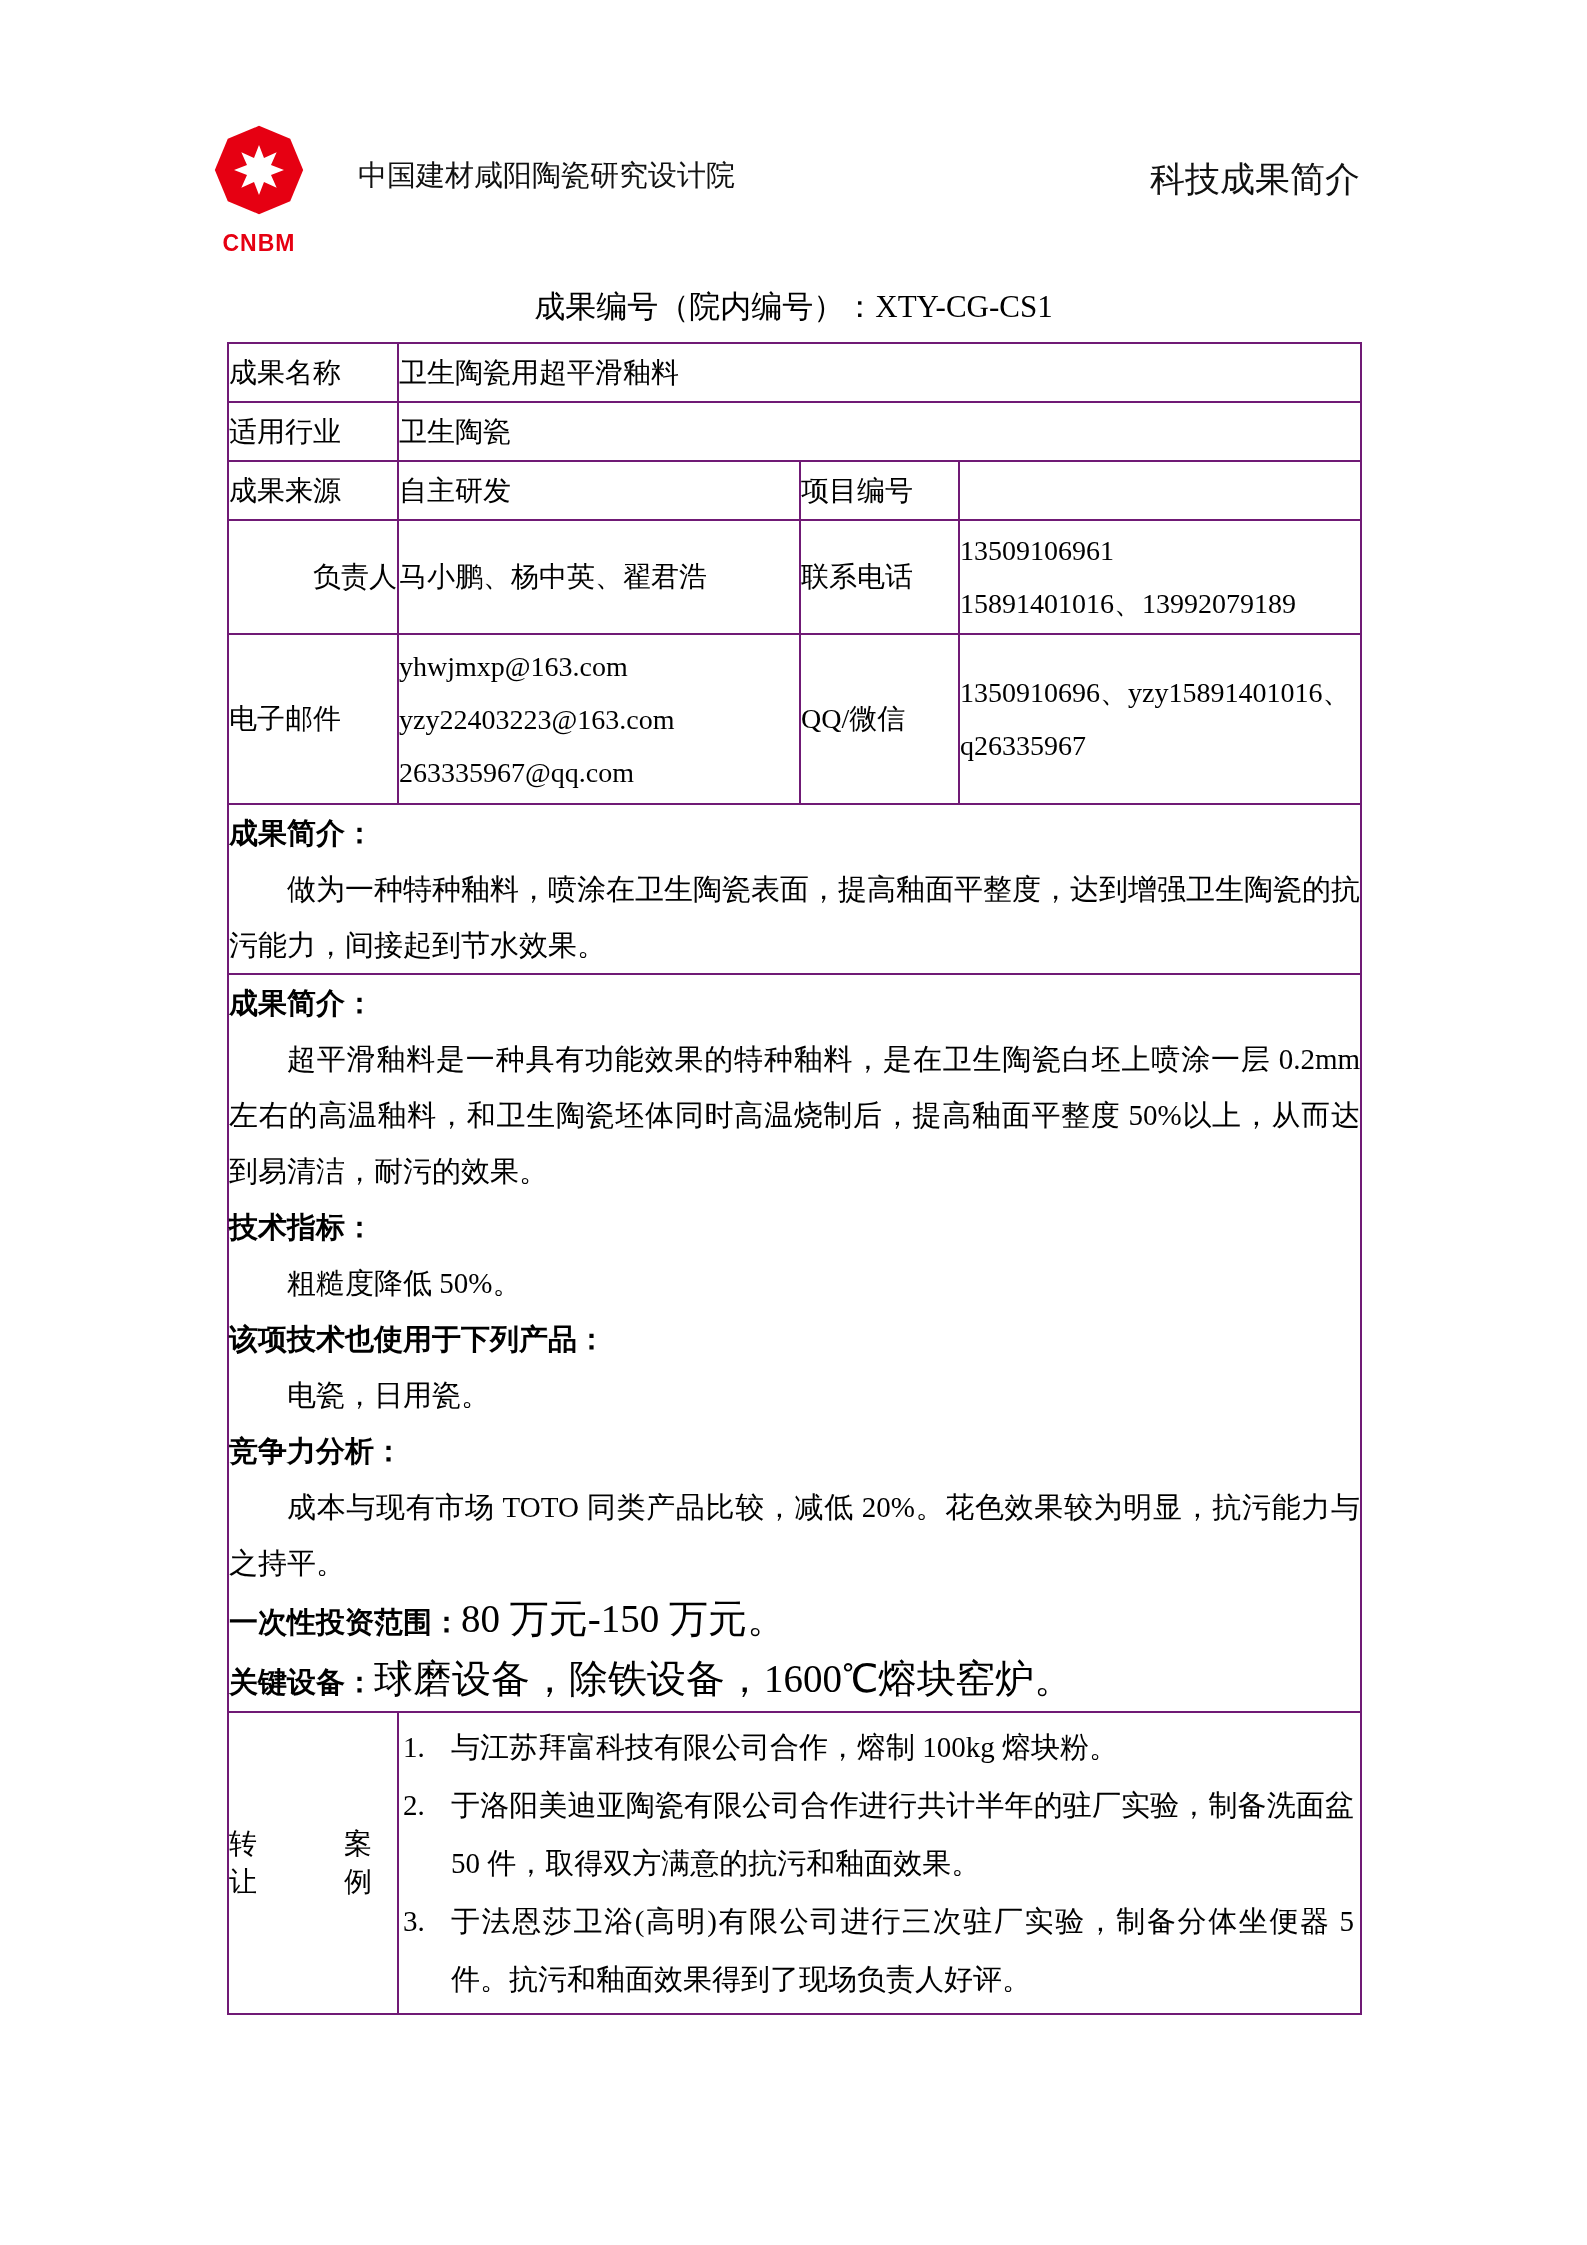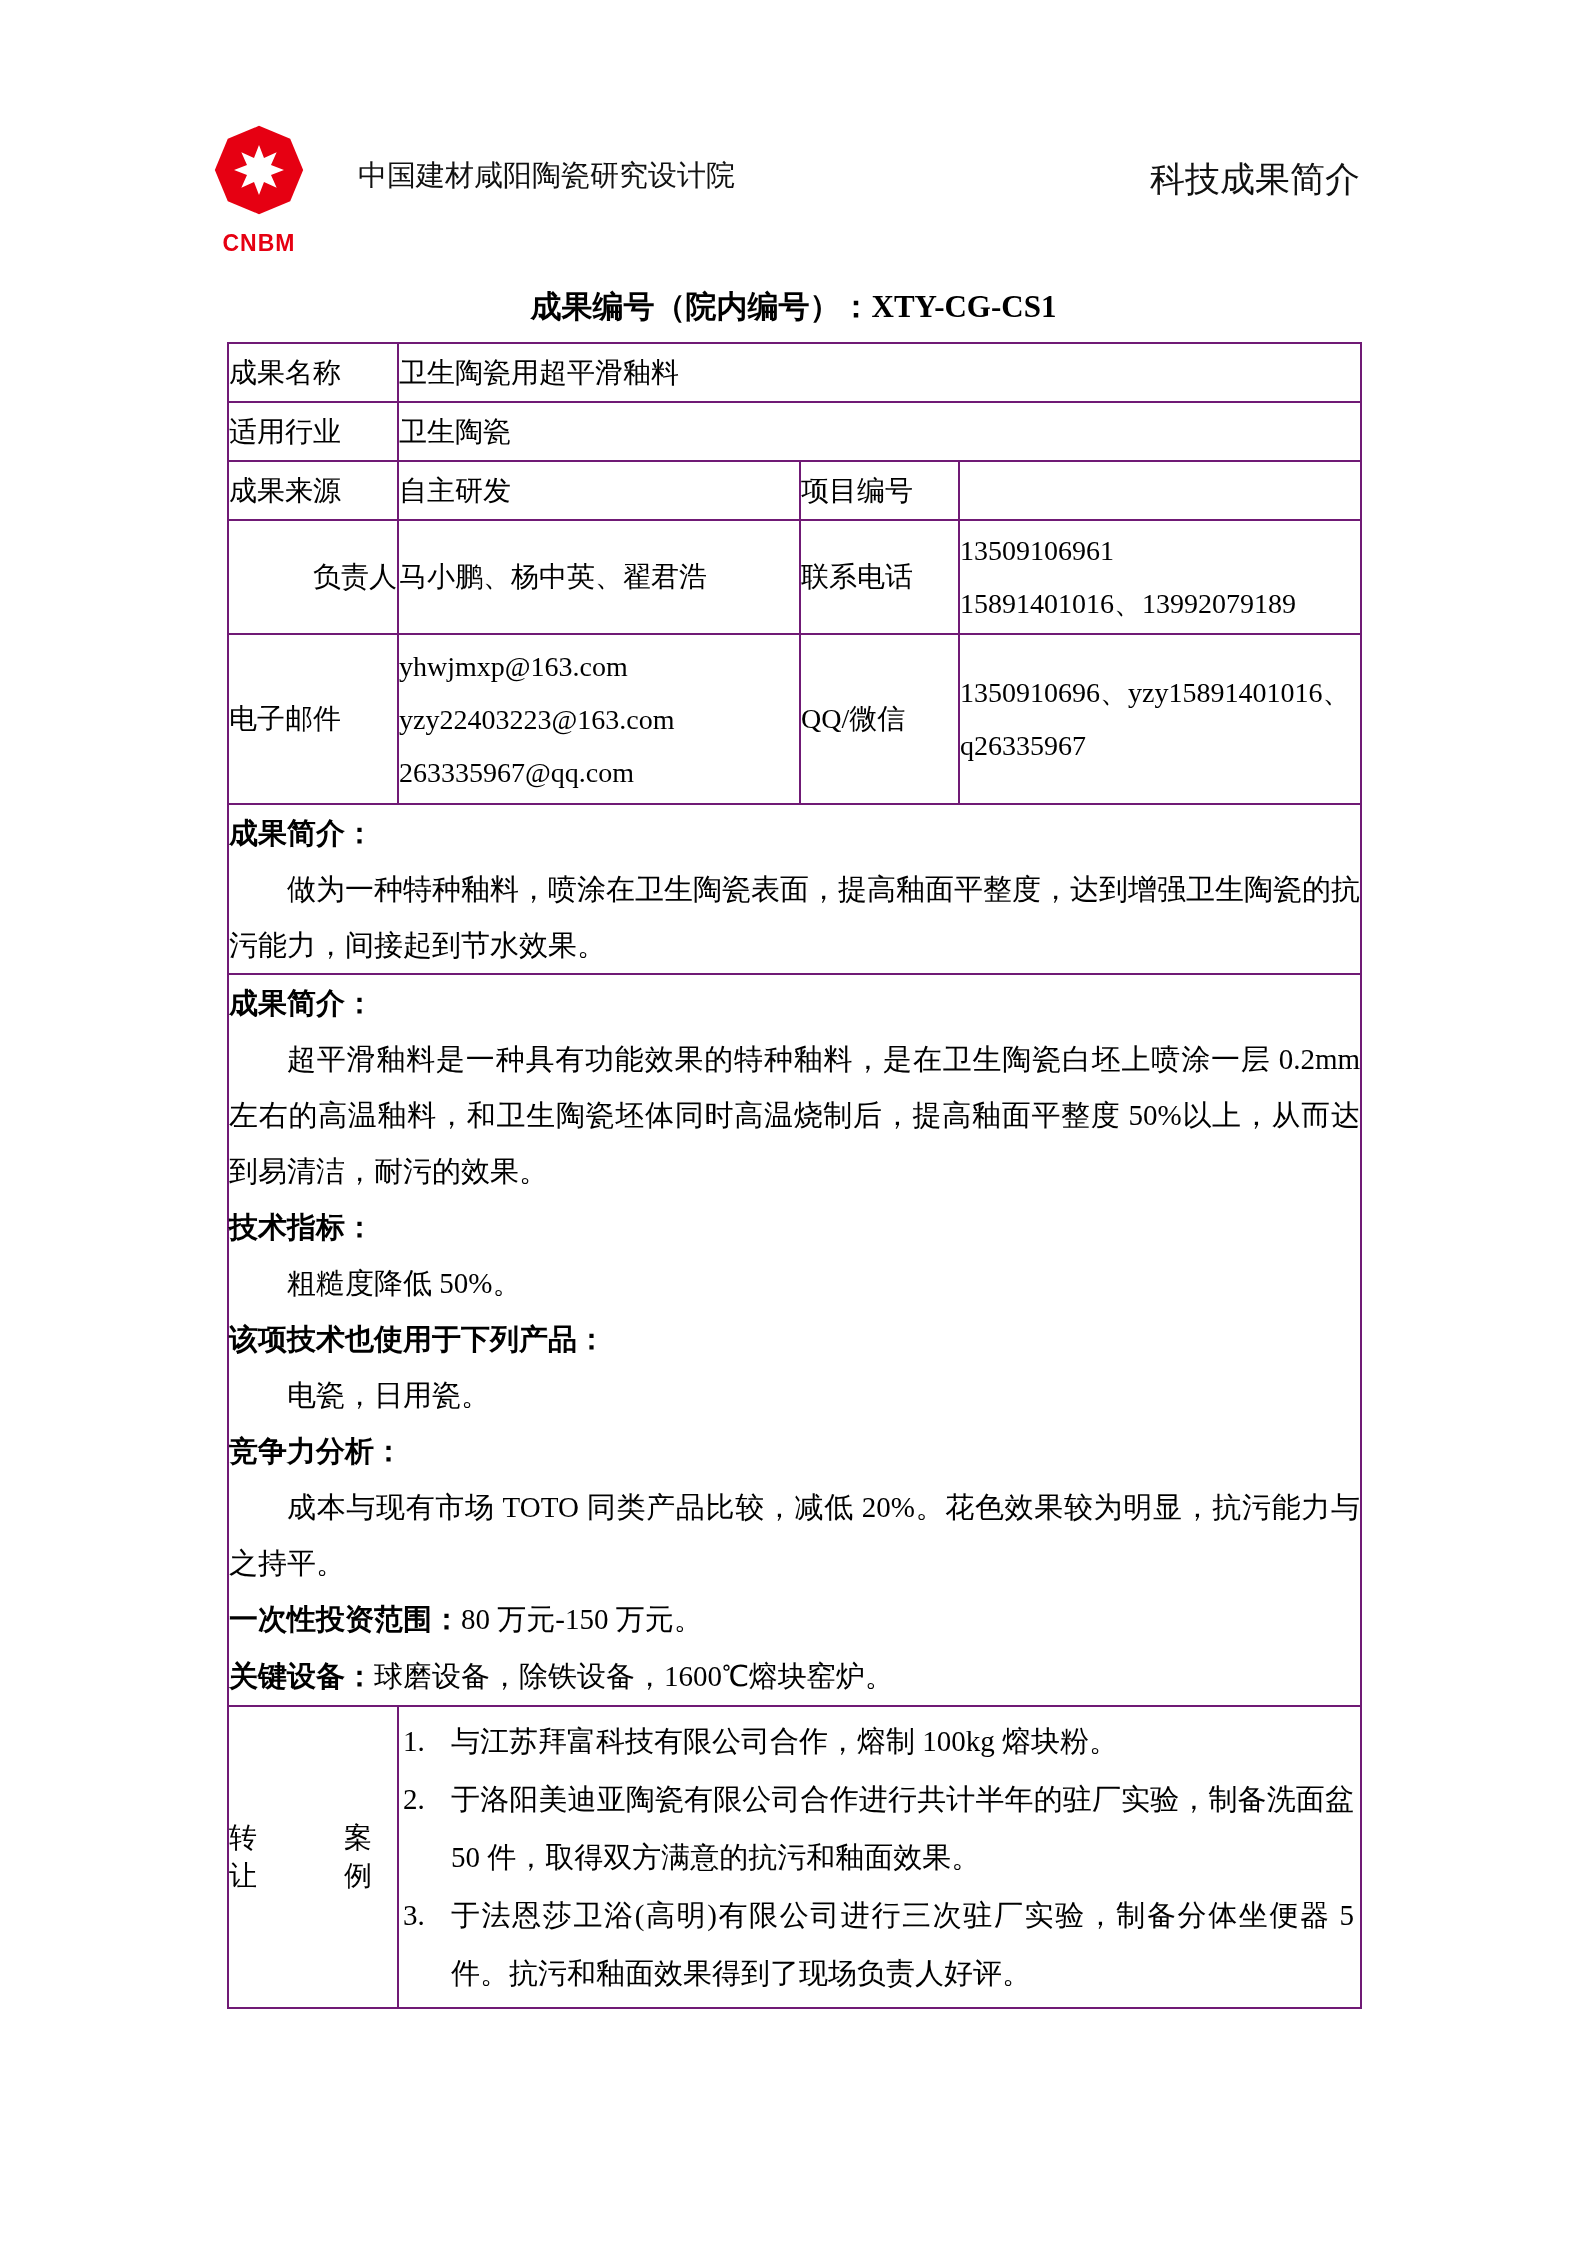--- a/index.html
+++ b/index.html
@@ -43,21 +43,21 @@
     font-size: 35px;
     color: #111;
   }
 
   
   .title {
     position: absolute;
     left: 227px; top: 286px;
     width: 1133px;
     text-align: center;
-    font-weight: bold;
+    font-weight: normal;
     font-size: 31px;
     font-family: "Liberation Serif", serif;
   }
 
   
   table.main {
     position: absolute;
     left: 227px; top: 342px;
     width: 1133px;
     border-collapse: collapse;
@@ -84,21 +84,21 @@
     line-height: 56px;
     text-align: justify;
   }
   .h {
     font-family: "Liberation Sans", sans-serif;
     font-weight: bold;
     font-size: 29px;
   }
   .p { font-size: 29px; }
   .indent { text-indent: 2em; }
-  .inline-val { font-size: 29px; }
+  .inline-val { font-size: 39px; }
   .gap { margin-left: 0; }
 
   
   .tl-inner {
     min-height: 300px;
     display: flex;
     flex-direction: row;
     align-items: center;
     justify-content: center;
     gap: 62px;

